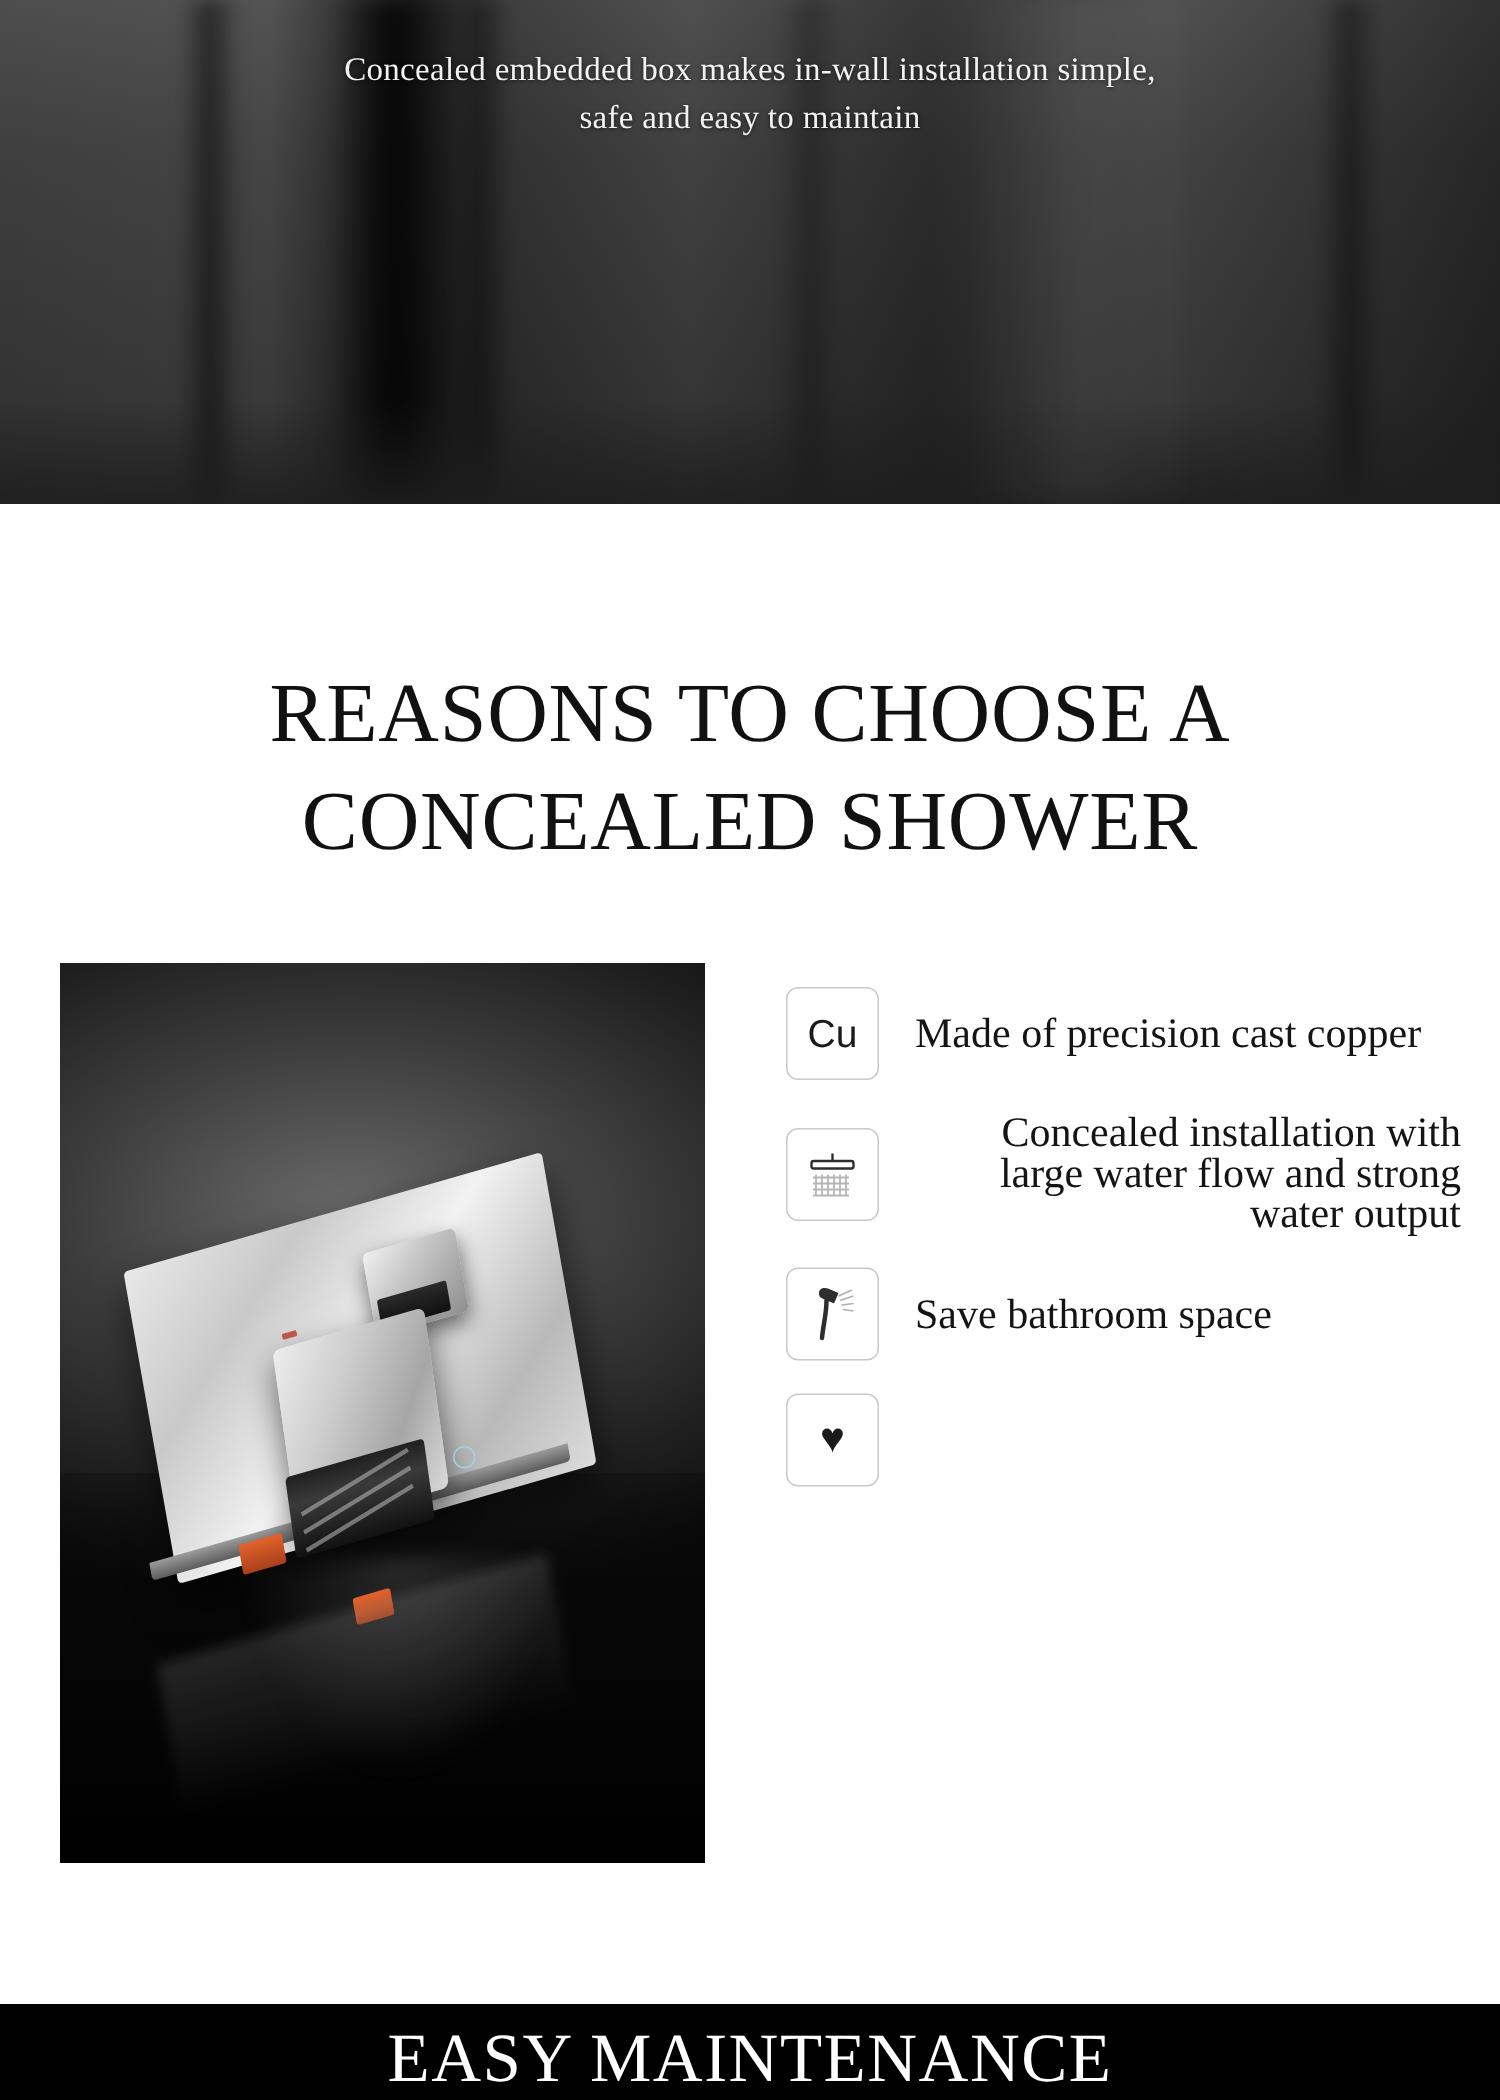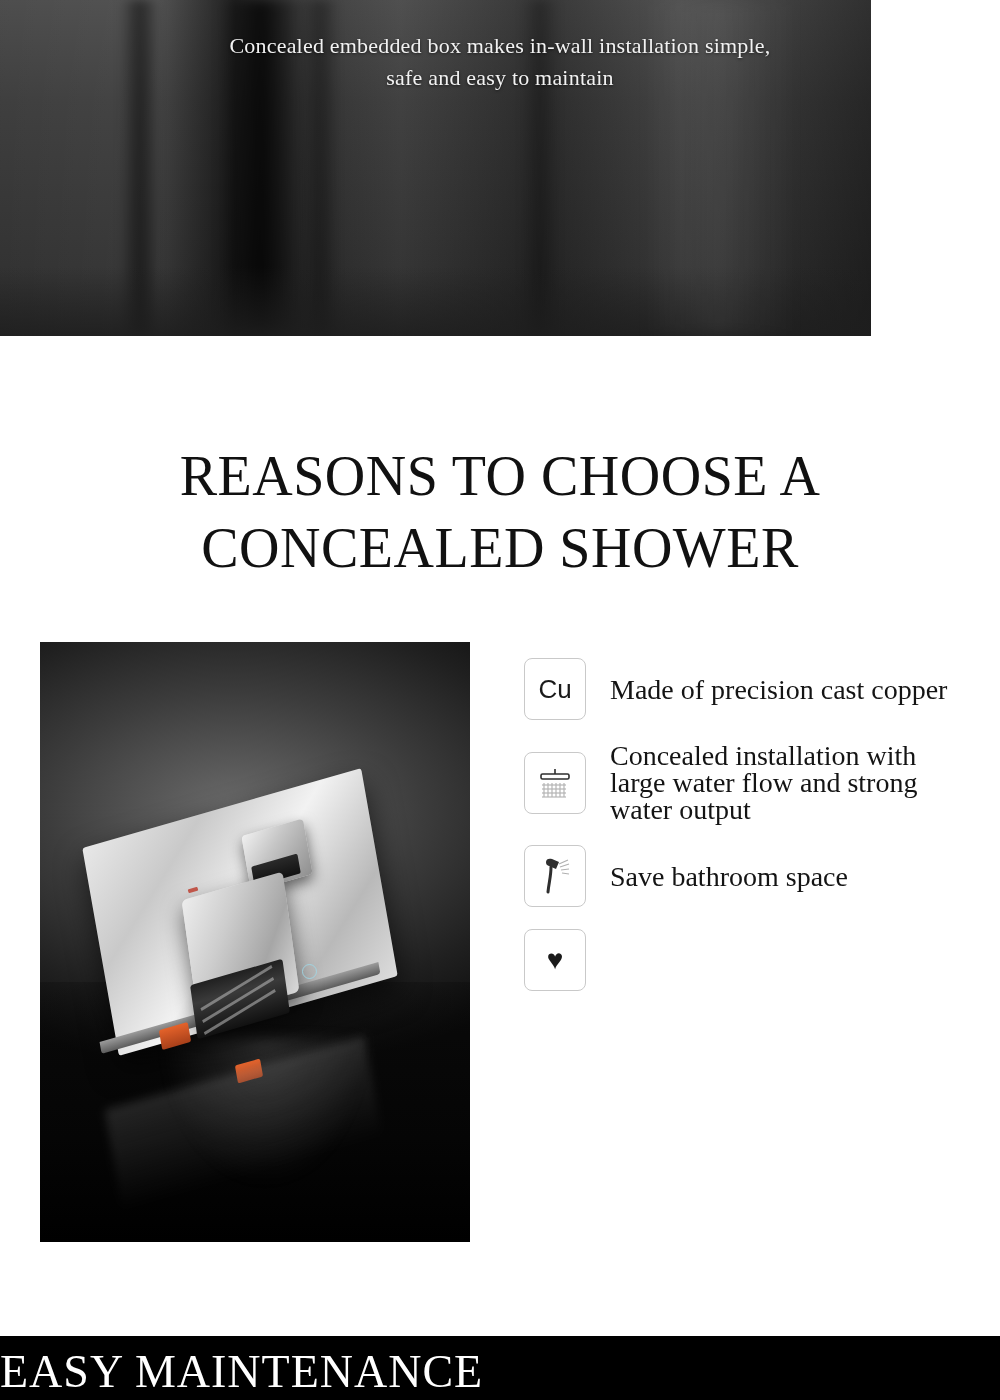--- a/index.html
+++ b/index.html
@@ -11,21 +11,21 @@
     height: 1400px;
     background: #ffffff;
     font-family: "Liberation Serif", serif;
     overflow: hidden;
     position: relative;
   }
 
   
   .hero {
     position: relative;
-    width: 871px;
+    width: 1000px;
     height: 336px;
     background:
       linear-gradient(90deg, rgba(255,255,255,0.02) 0%, rgba(255,255,255,0.05) 18%, rgba(0,0,0,0.55) 27%, rgba(0,0,0,0.15) 34%, rgba(255,255,255,0.03) 46%, rgba(0,0,0,0.25) 62%, rgba(255,255,255,0.04) 78%, rgba(0,0,0,0.35) 100%),
       linear-gradient(180deg, #4a4a4a 0%, #3b3b3b 30%, #343434 58%, #2a2a2a 100%);
     overflow: hidden;
   }
   .hero::before {
     content: "";
     position: absolute;
     top: 0; left: 220px;
@@ -231,20 +231,21 @@
   .features {
     position: absolute;
     top: 322px;
     left: 524px;
     width: 450px;
   }
   .feature {
     display: flex;
     align-items: center;
     margin-bottom: 22px;
+    text-align: right;
   }
   .feature-icon {
     flex: 0 0 auto;
     width: 62px;
     height: 62px;
     border: 1.5px solid #c9c9c9;
     border-radius: 8px;
     display: flex;
     align-items: center;
     justify-content: center;
@@ -282,21 +283,21 @@
     width: 1000px;
     height: 64px;
     background: #000000;
     overflow: hidden;
   }
   .bottom-title {
     position: absolute;
     top: 8px;
     left: 0;
     width: 1000px;
-    text-align: left;
+    text-align: center;
     color: #ffffff;
     font-size: 46px;
     line-height: 56px;
     letter-spacing: 1px;
   }
 </style>
 </head>
 <body>
 
 <div class="hero">

